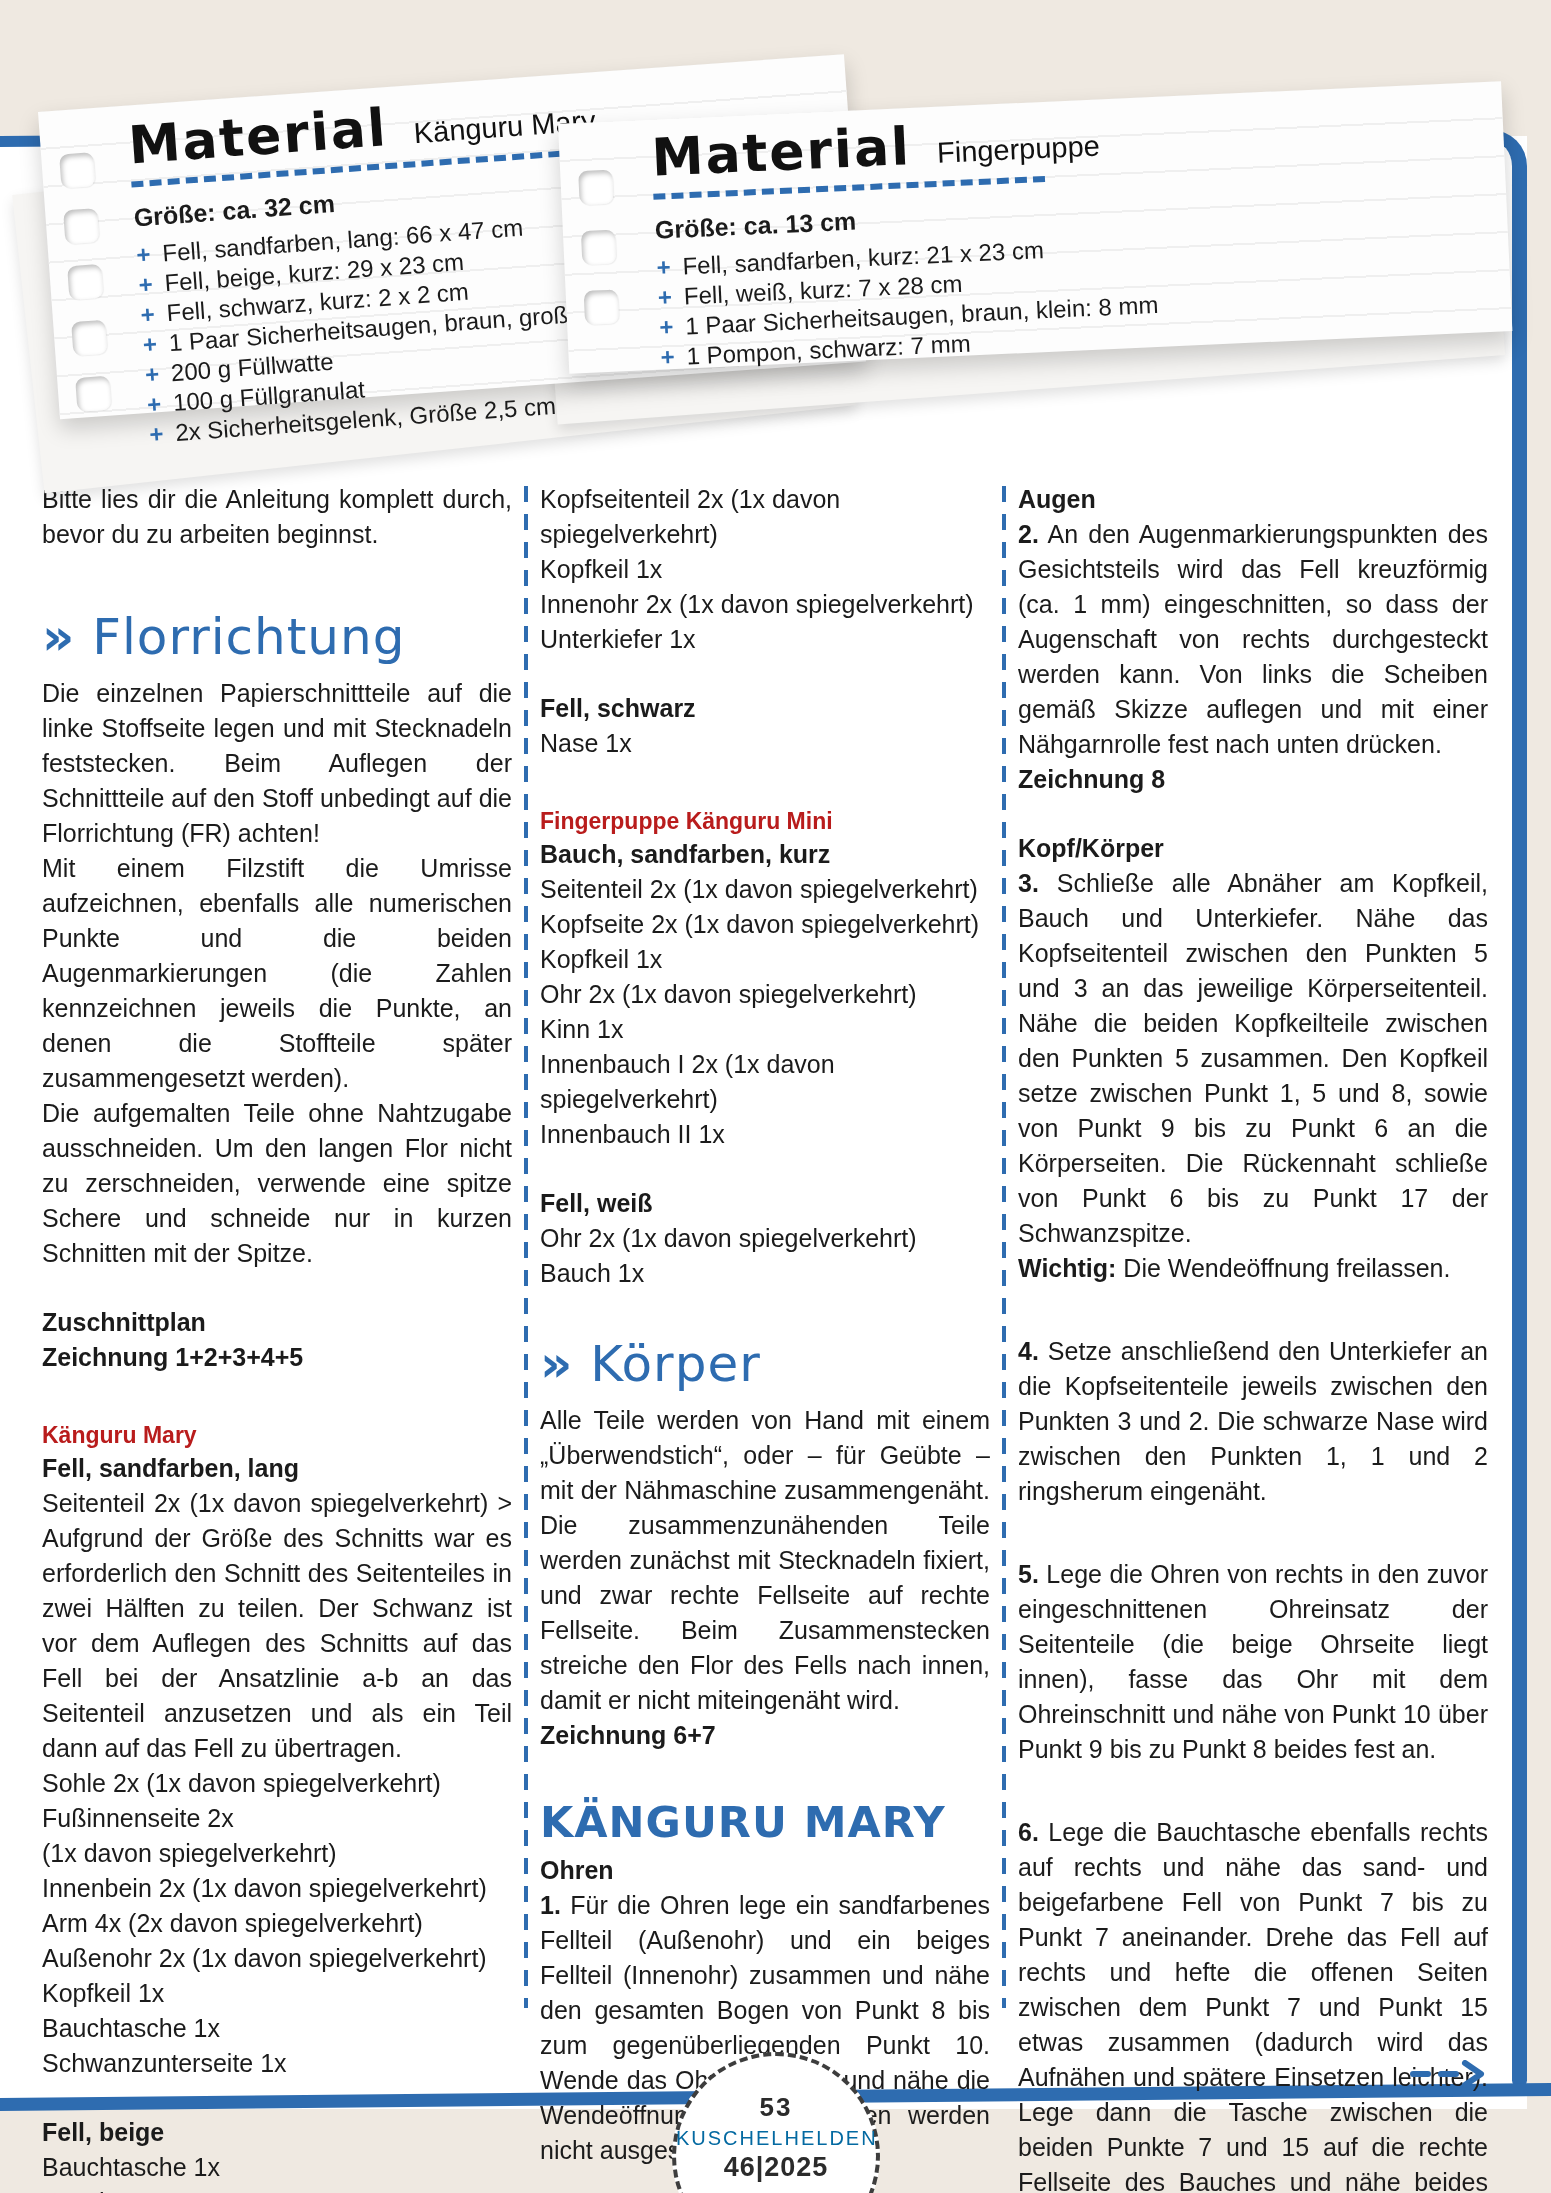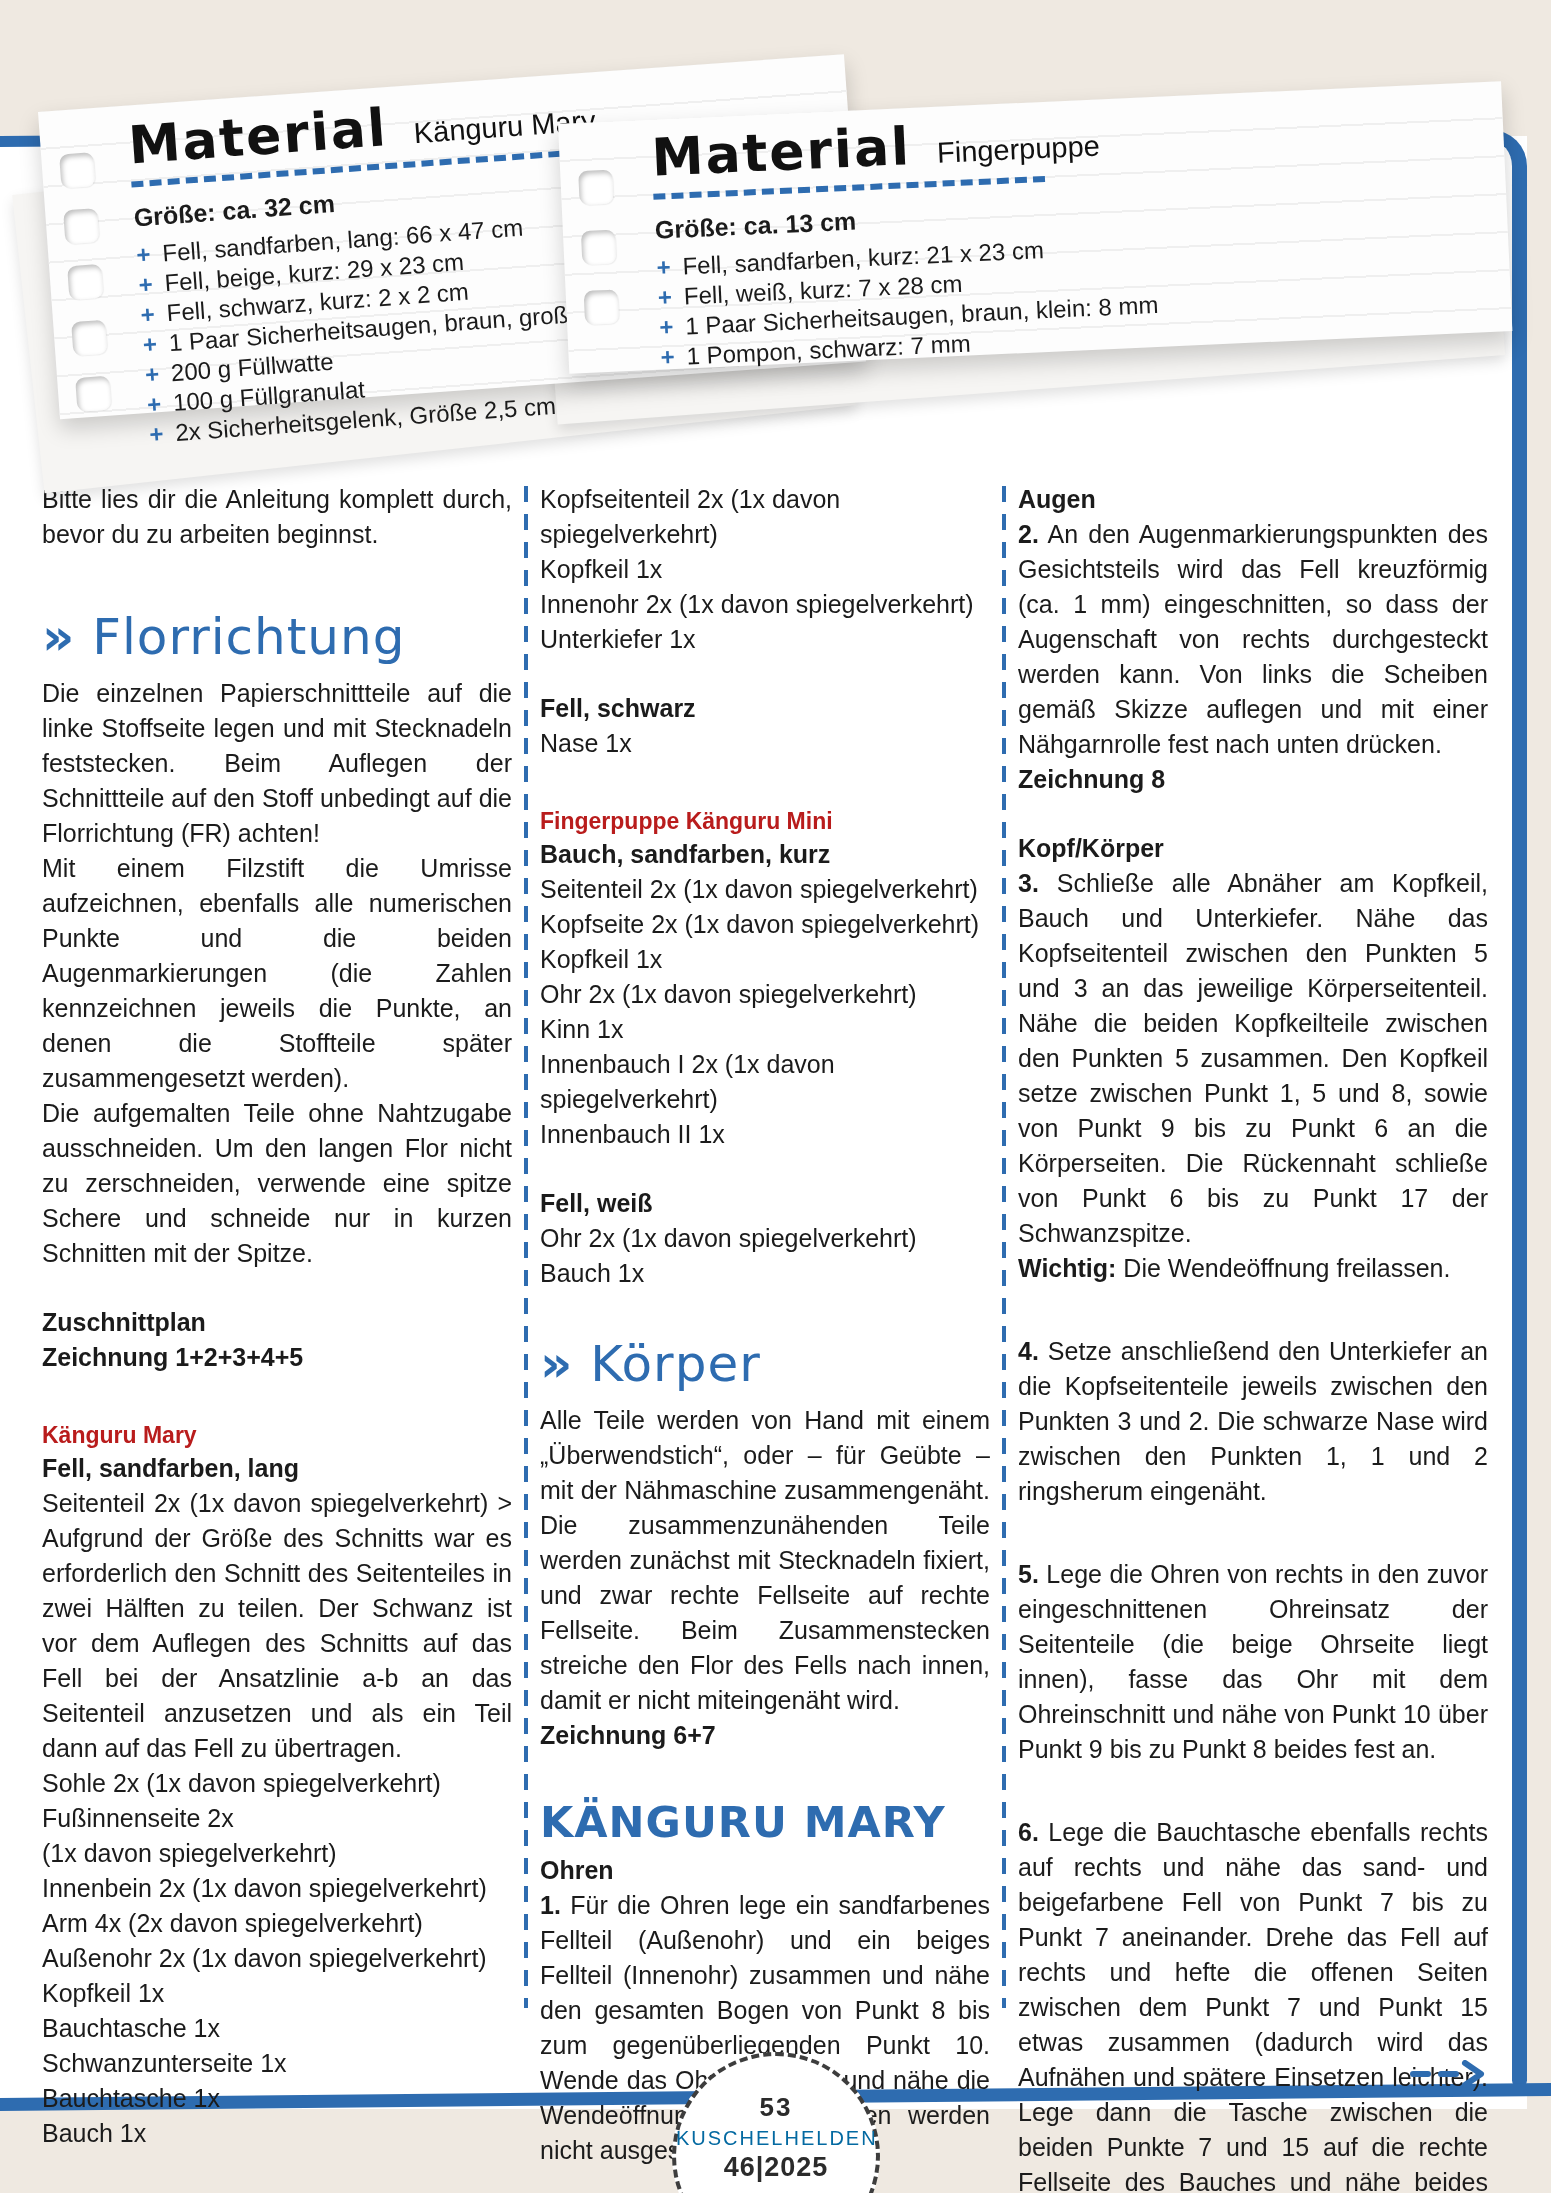--- a/index.html
+++ b/index.html
@@ -179,20 +179,21 @@
     <p class="body-text">Seitenteil 2x (1x davon spiegelverkehrt) &gt; Aufgrund der Größe des Schnitts war es erforderlich den Schnitt des Seitenteiles in zwei Hälften zu teilen. Der Schwanz ist vor dem Auflegen des Schnitts auf das Fell bei der Ansatzlinie a-b an das Seitenteil anzusetzen und als ein Teil dann auf das Fell zu übertragen.</p>
     <div class="cut-line">Sohle 2x (1x davon spiegelverkehrt)</div>
     <div class="cut-line">Fußinnenseite 2x</div>
     <div class="cut-line">(1x davon spiegelverkehrt)</div>
     <div class="cut-line">Innenbein 2x (1x davon spiegelverkehrt)</div>
     <div class="cut-line">Arm 4x (2x davon spiegelverkehrt)</div>
     <div class="cut-line">Außenohr 2x (1x davon spiegelverkehrt)</div>
     <div class="cut-line">Kopfkeil 1x</div>
     <div class="cut-line">Bauchtasche 1x</div>
     <div class="cut-line">Schwanzunterseite 1x</div>
+    <div class="cut-line bold mt-md">Fell, beige</div>
     <div class="cut-line">Bauchtasche 1x</div>
     <div class="cut-line">Bauch 1x</div>
   </div>
 
   <div class="v-divider"></div>
 
   <div class="col col-2">
     <div class="cut-line">Kopfseitenteil 2x (1x davon spiegelverkehrt)</div>
     <div class="cut-line">Kopfkeil 1x</div>
     <div class="cut-line">Innenohr 2x (1x davon spiegelverkehrt)</div>

